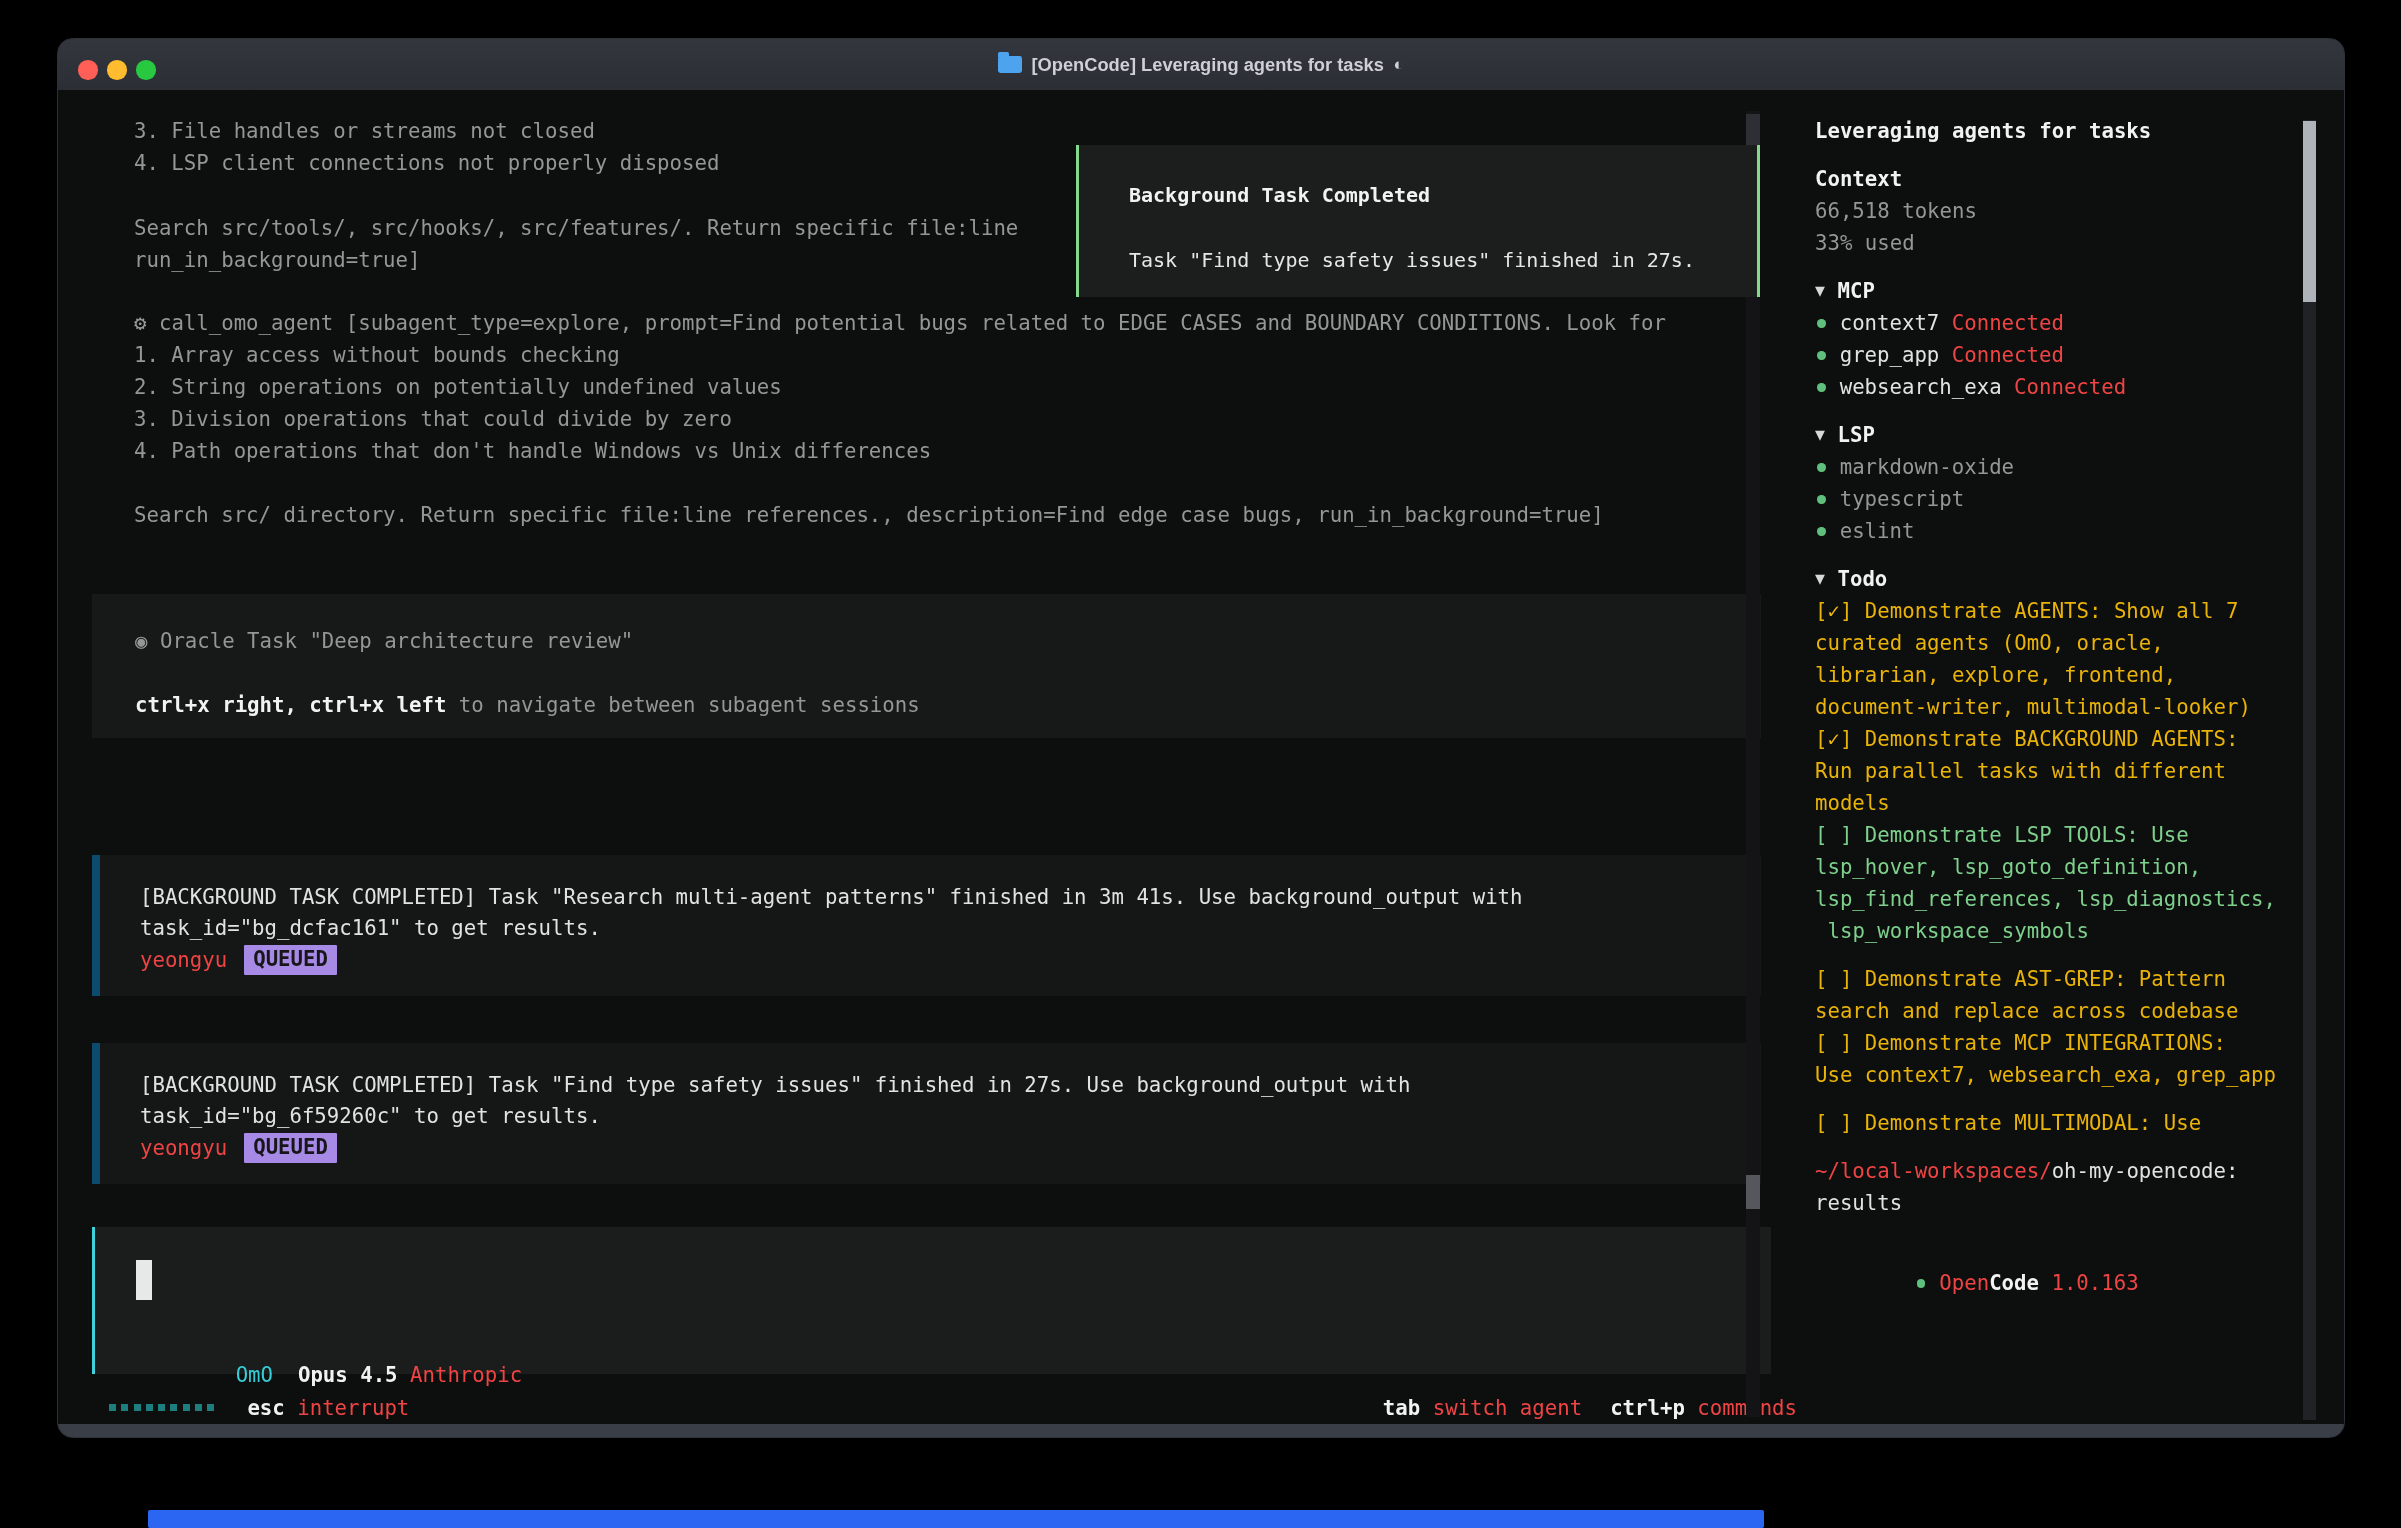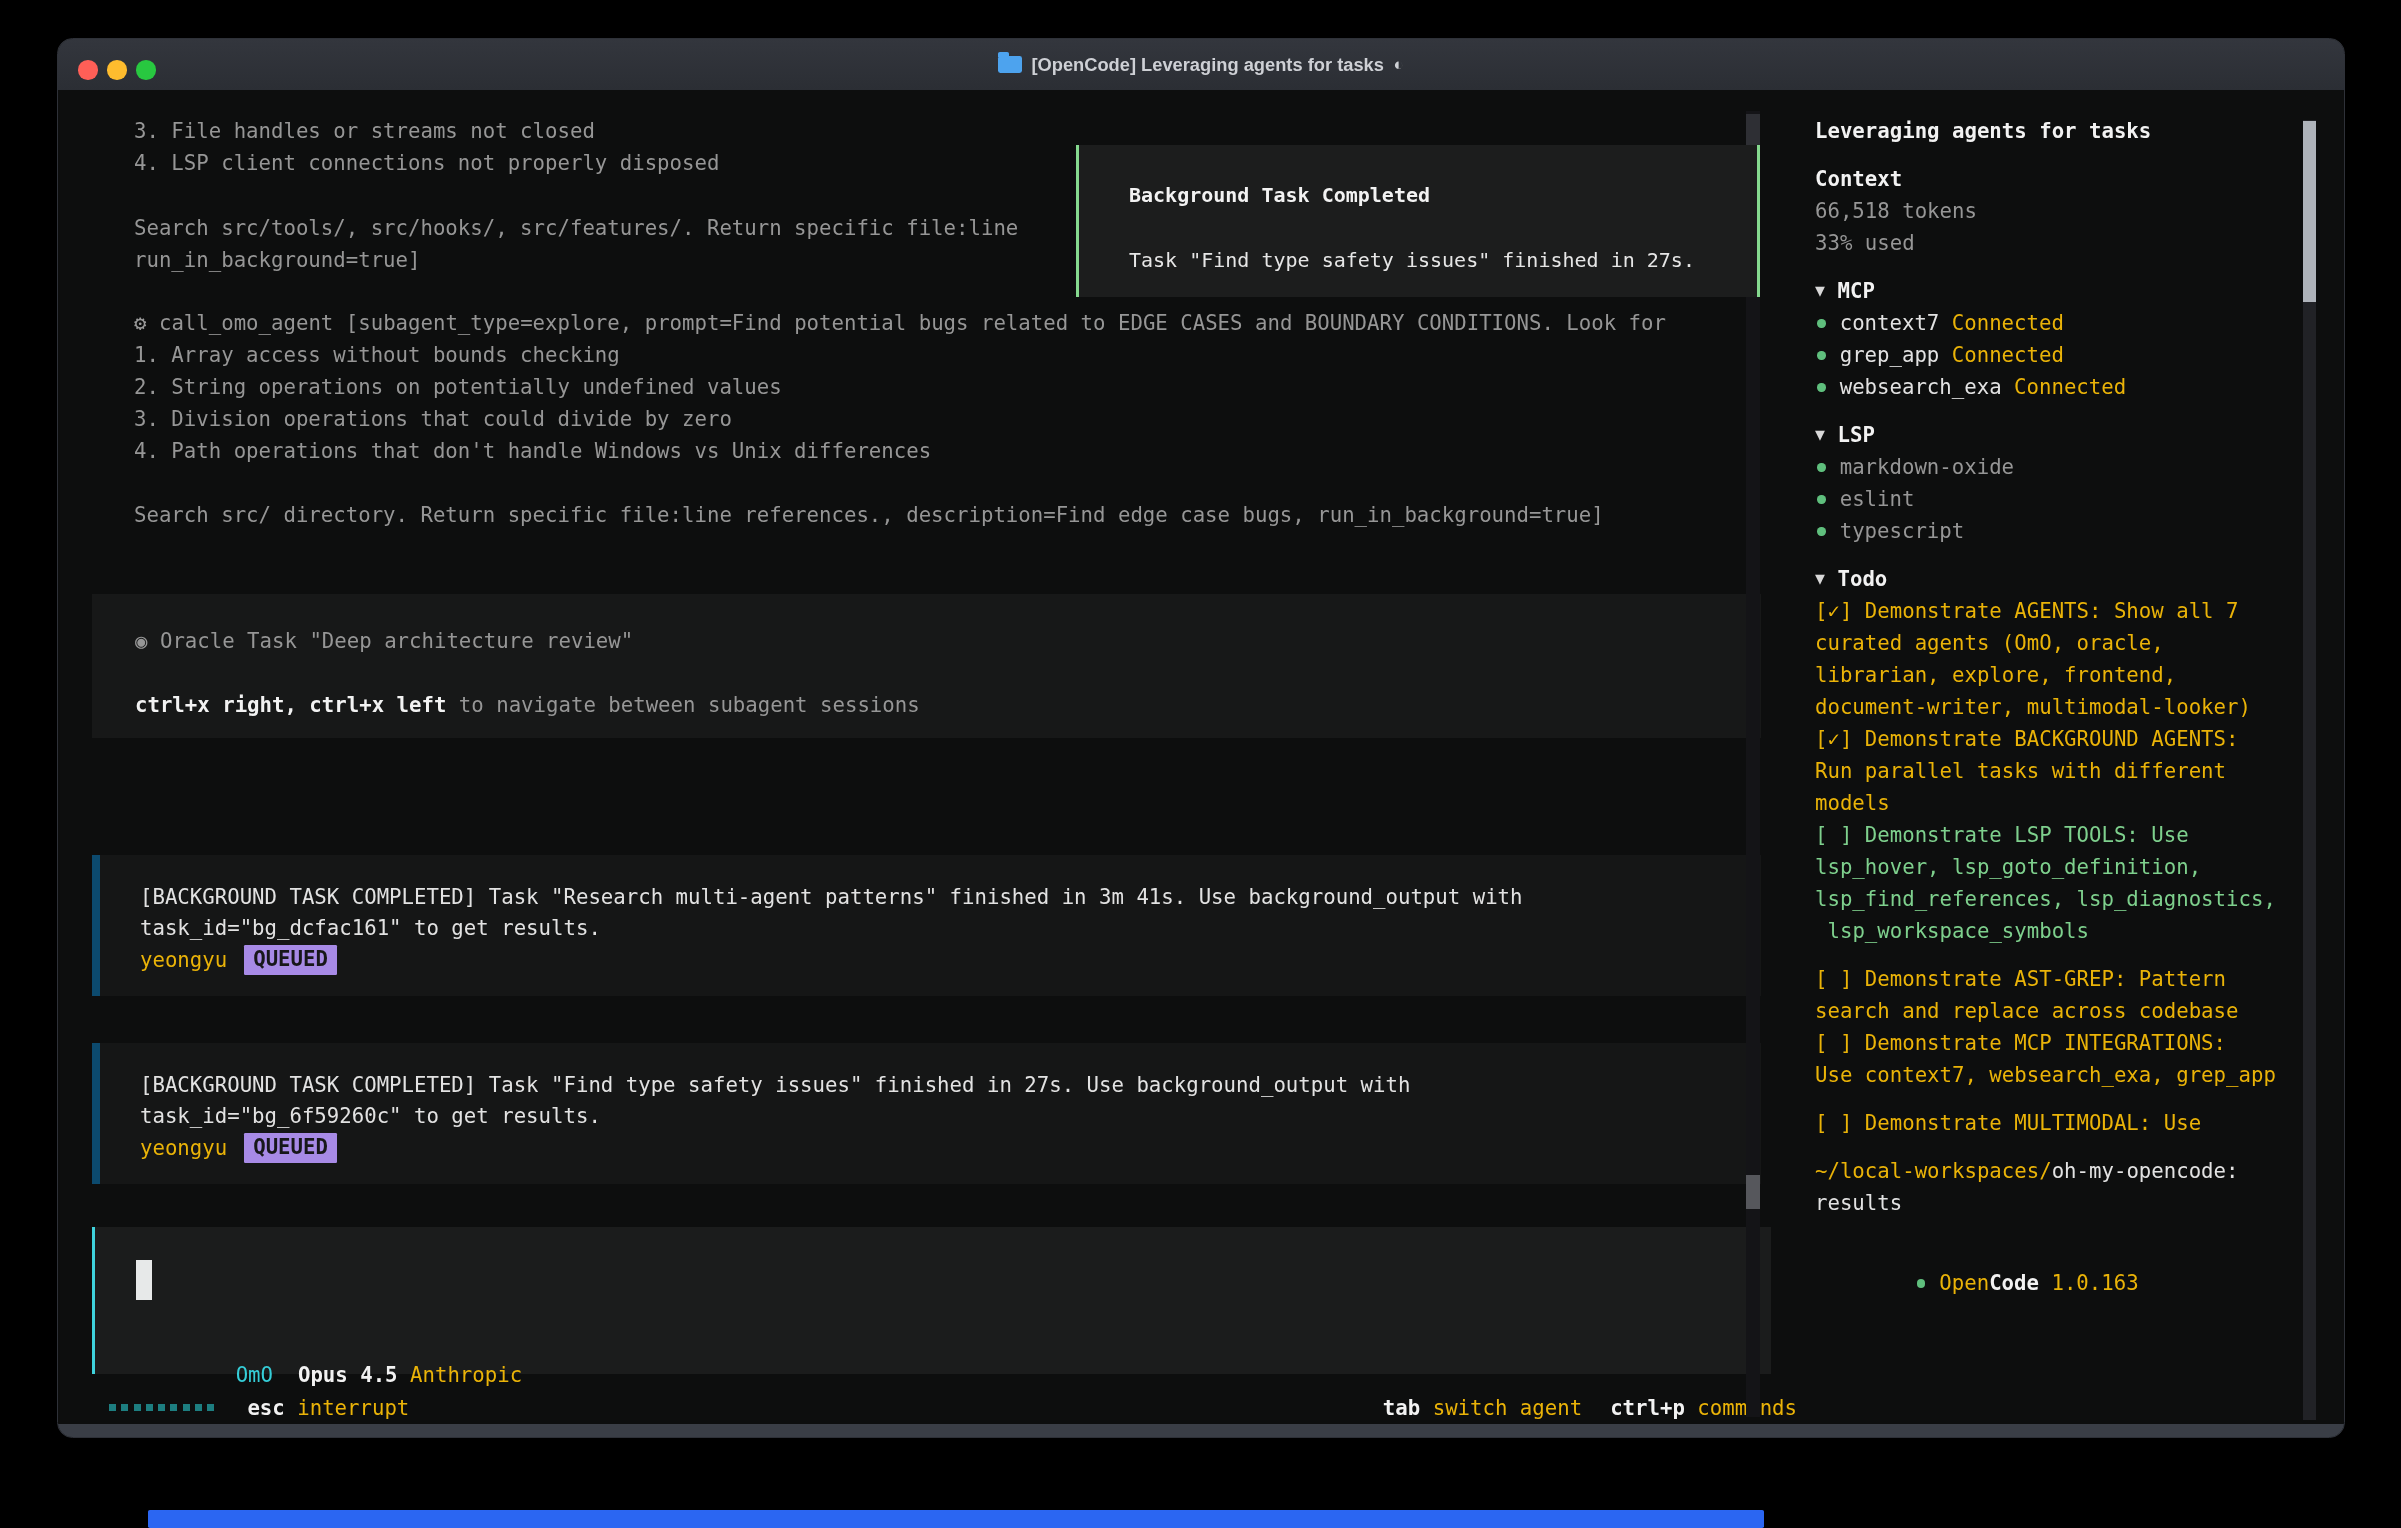--- a/index.html
+++ b/index.html
@@ -23,21 +23,21 @@
   .moon { font-weight:400; font-size:17px; }
   .bottomframe { position:absolute; left:0; bottom:0; width:100%; height:13px; background:#3a3e46; }
 
   
   .terminal { position:absolute; left:0; top:63px; width:2286px; height:1325px;
     font-size:20.7px; color:#969696; }
   .terminal .abs { position:absolute; }
   .ln { line-height:32px; white-space:pre; }
   .bright { color:#e2e2e2; }
   .bold { color:#f2f2f2; font-weight:700; }
-  .dim { color:#eab308; }
+  .dim { color:#ef4444; }
 
   .leak-lines { left:76px; top:13px; }
   .search-lines { left:76px; top:110px; }
 
   
   .toast { left:1018px; top:43px; width:684px; height:152px; background:#1c1d1d;
     border-left:3px solid #85d98f; border-right:3px solid #85d98f; overflow:hidden; z-index:5; }
   .toast .t-title { position:absolute; left:50px; top:34px; line-height:33px;
     font-size:20px; font-weight:700; color:#f2f2f2; white-space:nowrap; }
   .toast .t-body { position:absolute; left:50px; top:99px; line-height:33px;
@@ -220,22 +220,22 @@
         <div class="side-line"><span class="mdot"></span><span class="bright">grep_app</span> <span class="dim">Connected</span></div>
         <div class="side-line"><span class="mdot"></span><span class="bright">websearch_exa</span> <span class="dim">Connected</span></div>
       </div>
 
       <div class="gap-top">
         <div class="side-heading">
           <span class="tri">▼</span>
           <span class="bold">LSP</span>
         </div>
         <div class="side-line"><span class="mdot"></span><span>markdown-oxide</span></div>
+        <div class="side-line"><span class="mdot"></span><span>typescript</span></div>
         <div class="side-line"><span class="mdot"></span><span>eslint</span></div>
-        <div class="side-line"><span class="mdot"></span><span>typescript</span></div>
       </div>
 
       <div class="gap-top">
         <div class="side-heading">
           <span class="tri">▼</span>
           <span class="bold">Todo</span>
         </div>
         <div class="todo-item t-done">[✓] Demonstrate AGENTS: Show all 7
 curated agents (OmO, oracle,
 librarian, explore, frontend,

